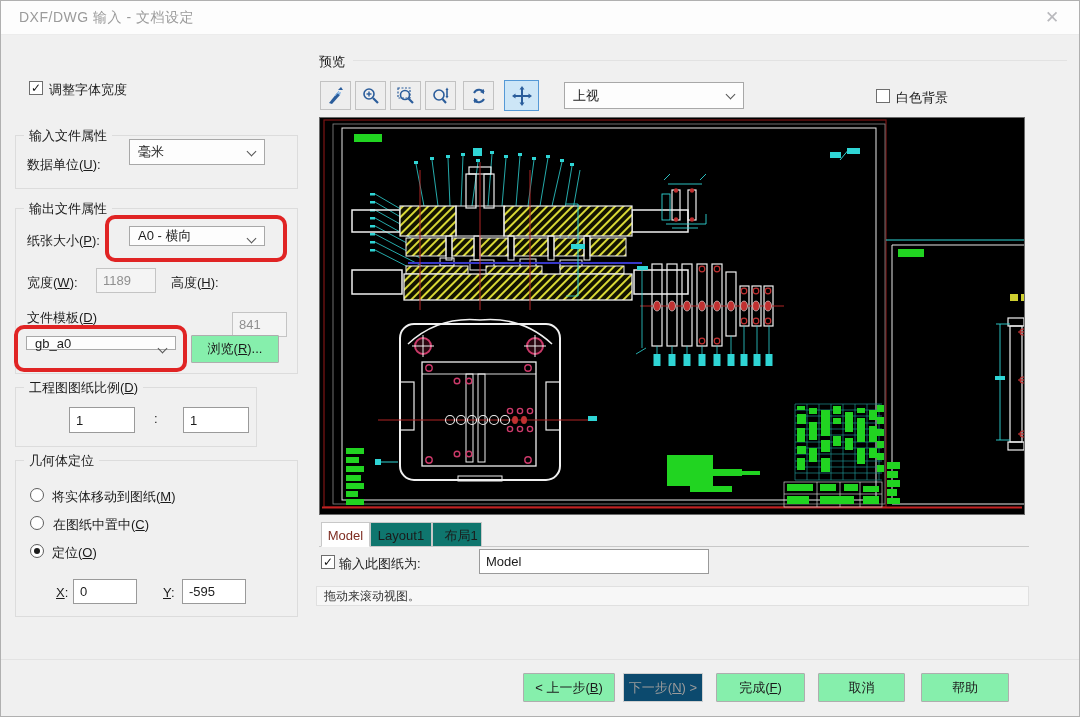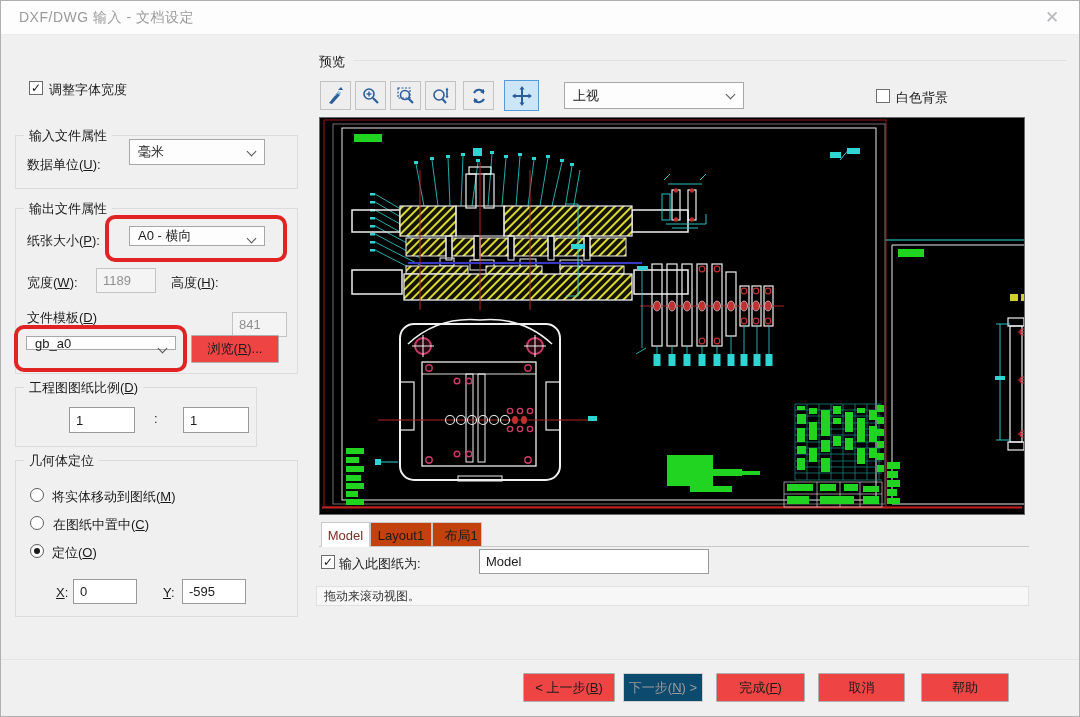--- a/index.html
+++ b/index.html
@@ -12,32 +12,32 @@
   .group{position:absolute;border:1px solid #dcdcdc;background:transparent;}
   .gtitle{position:absolute;top:-9px;left:8px;background:#f0f0f0;padding:0 5px;font-size:13px;color:#1b1b1b;white-space:nowrap;}
   .lbl{position:absolute;font-size:13px;color:#1b1b1b;white-space:nowrap;}
   .lbl u{text-decoration:underline;}
   
   .cb{position:absolute;width:14px;height:14px;border:1px solid #6e6e6e;background:#fff;font-size:12px;line-height:12px;text-align:center;color:#111;}
   .combo{position:absolute;background:#fdfdfd;border:1px solid #a8a8a8;display:flex;align-items:center;padding:0 8px;font-size:13px;color:#1b1b1b;}
   .combo .chev{position:absolute;right:9px;top:8px;width:7px;height:7px;border-right:1.6px solid #555;border-bottom:1.6px solid #555;transform:rotate(45deg);}
   .tbox{position:absolute;border:1px solid #9a9a9a;background:#fff;font-size:13px;color:#1b1b1b;padding:0 6px;}
   .tbox:disabled{background:#f4f4f4;color:#8f8f8f;border-color:#c4c4c4;}
-  .btn{position:absolute;background:#ef4444;border:1px solid #aeaeae;font-size:13px;color:#1b1b1b;text-align:center;border-radius:1px;padding:0;}
+  .btn{position:absolute;background:#86efac;border:1px solid #aeaeae;font-size:13px;color:#1b1b1b;text-align:center;border-radius:1px;padding:0;}
   .btn u{text-decoration:underline;}
   .btn.disabled{background:#0c4a6e;border-color:#cfcfcf;color:#9b9b9b;}
   .radio{position:absolute;width:14px;height:14px;border:1px solid #5e5e5e;border-radius:50%;background:#fff;}
   .radio .dot{position:absolute;left:3px;top:3px;width:6px;height:6px;border-radius:50%;background:#1b1b1b;}
   .annotation{position:absolute;border:4px solid #e02424;border-radius:10px;pointer-events:none;}
   
   .hairline{position:absolute;height:1px;background:#e2e2e2;}
   .toolbtn{position:absolute;width:31px;height:29px;background:#eeeeee;border:1px solid #c2c2c2;display:flex;align-items:center;justify-content:center;}
   .toolbtn.active{background:#cde6f7;border:1px solid #5599d6;}
   .preview-canvas{position:absolute;left:318px;top:116px;width:706px;height:398px;background:#000;border:1px solid #6a6a6a;}
-  .tab{position:absolute;top:521px;height:25px;font-size:13px;text-align:center;line-height:25px;background:#c2410c;border:1px solid #c8c8c8;color:#1b1b1b;}
+  .tab{position:absolute;top:521px;height:25px;font-size:13px;text-align:center;line-height:25px;background:#0f766e;border:1px solid #c8c8c8;color:#1b1b1b;}
   .tab.active{background:#fff;border-bottom:1px solid #fff;color:#7e2d22;z-index:2;}
   .tabline{position:absolute;left:318px;top:545px;width:710px;height:1px;background:#c8c8c8;}
   .statusbar{position:absolute;left:315px;top:585px;width:713px;height:20px;background:#f7f7f7;border:1px solid #e0e0e0;font-size:12px;color:#333;line-height:18px;padding-left:7px;}
   .footer-sep{position:absolute;left:0;top:658px;width:100%;height:1px;background:#e3e3e3;}
   svg{display:block;}
 </style>
 </head>
 <body>
 
 <div id="dialog">

